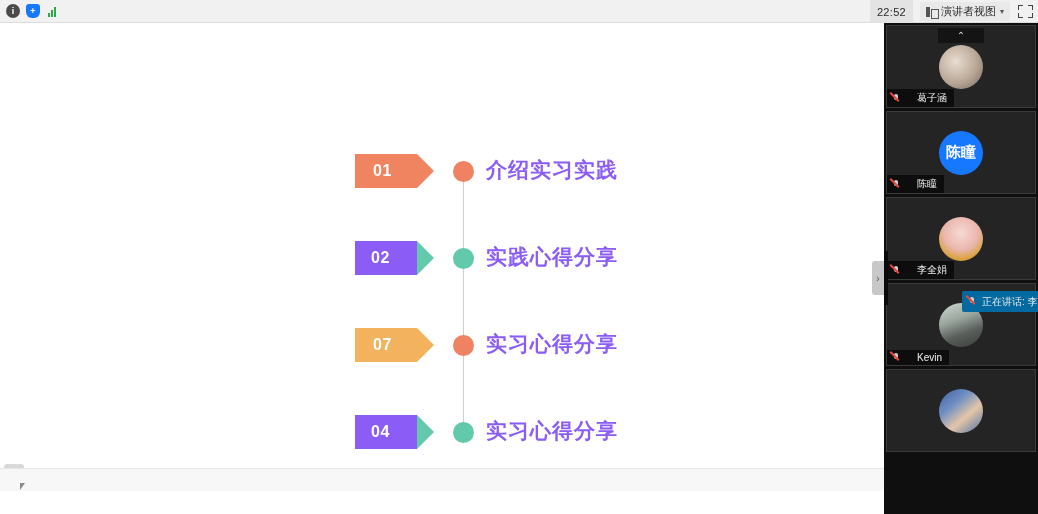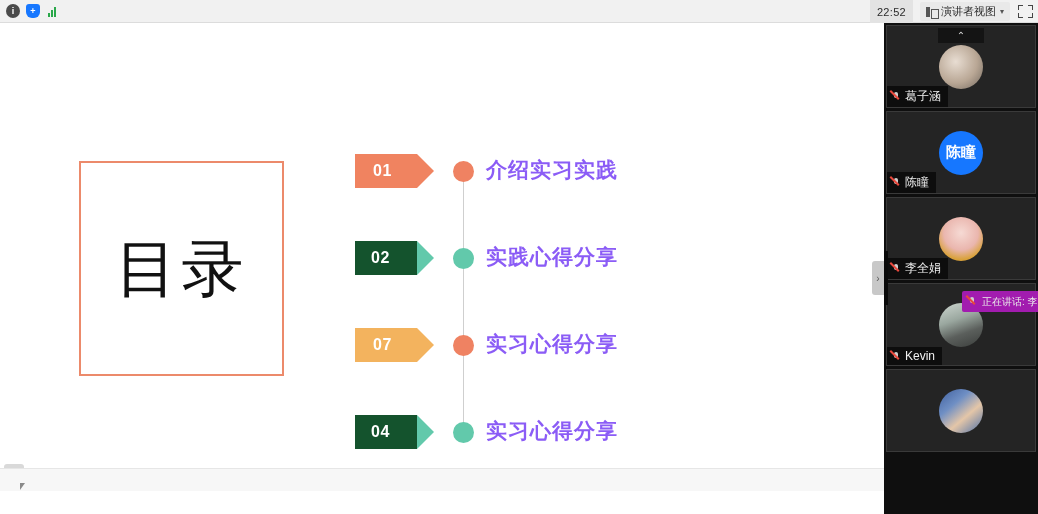--- a/index.html
+++ b/index.html
@@ -139,21 +139,21 @@
     color: #ffffff; font-size: 16px; font-weight: 600; letter-spacing: .5px;
   }
   .tag::after {
     content: ""; position: absolute; right: -17px; top: 0;
     width: 0; height: 0;
     border-top: 17px solid transparent;
     border-bottom: 17px solid transparent;
     border-left: 17px solid currentColor;
   }
   .tag-orange { background: #f08360; color: #f08360; }
-  .tag-teal   { background: #14532d; color: #62c9ab; padding-left: 16px; }
+  .tag-teal   { background: #8b5cf6; color: #62c9ab; padding-left: 16px; }
   .tag-amber  { background: #f3b35e; color: #f3b35e; }
   .tag .tag-num { color: #ffffff; }
 
   .dot {
     position: absolute; left: 98px; top: 7px;
     width: 21px; height: 21px; border-radius: 50%;
   }
   .dot-orange { background: #ef8262; }
   .dot-teal { background: #62c9ab; }
 
@@ -200,40 +200,40 @@
   .tile-caret {
     position: absolute; left: 50%; transform: translateX(-50%);
     width: 46px; height: 15px; background: rgba(0,0,0,.42);
     display: flex; align-items: center; justify-content: center;
     color: #d6d6d6; font-size: 10px; line-height: 1; cursor: pointer;
   }
   .caret-top { top: 2px; }
 
   .tile-name {
     position: absolute; left: 0; bottom: 0;
-    display: flex; align-items: center; gap: 4px;
+    display: flex; align-items: center; gap: 16px;
     background: rgba(0,0,0,.62); padding: 2px 7px 2px 5px;
-    color: #f0f0f0; font-size: 12px; white-space: nowrap;
+    color: #f0f0f0; font-size: 10px; white-space: nowrap;
   }
   .mic-muted {
     width: 9px; height: 11px; position: relative; display: inline-block; flex: none;
   }
   .mic-muted::before {
     content:""; position:absolute; left:2px; top:1px; width:4px; height:6px;
     border-radius:2px; background:#cfcfcf;
   }
   .mic-muted::after {
     content:""; position:absolute; left:-1px; top:-1px; width:12px; height:1.6px;
     background:#e8483c; transform: rotate(45deg); transform-origin: left top;
   }
   .tile-name.no-mic { padding-left: 6px; }
 
   .speaking-toast {
     position: absolute; right: 0; top: 268px; width: 76px; height: 21px;
-    background: #a21caf; border-radius: 2px 0 0 2px;
+    background: #0369a1; border-radius: 2px 0 0 2px;
     display: flex; align-items: center; gap: 5px; padding-left: 6px;
     color: #eaeaea; font-size: 10px; white-space: nowrap; overflow: hidden;
     z-index: 6;
   }
 
   .rail-handle {
     position: absolute; left: -12px; top: 238px; width: 12px; height: 34px;
     background: #c8c8c8; border-radius: 3px 0 0 3px;
     display: flex; align-items: center; justify-content: center;
     color: #5a5a5a; font-size: 10px; cursor: pointer; z-index: 7;
@@ -300,23 +300,20 @@
     </div>
   </div>
 
   <div class="lock-pill">
     <span class="ico-pin"></span>
     <span>锁定画面</span>
   </div>
 
   <div class="stage">
 
-    <div class="toc-box">
-      <span class="toc-text">目录</span>
-    </div>
 
     <div class="agenda">
       <div class="spine"></div>
 
       <div class="row row-01">
         <span class="tag tag-orange">
           <span class="tag-num">01</span>
         </span>
         <span class="dot dot-orange"></span>
         <span class="row-label">介绍实习实践</span>

